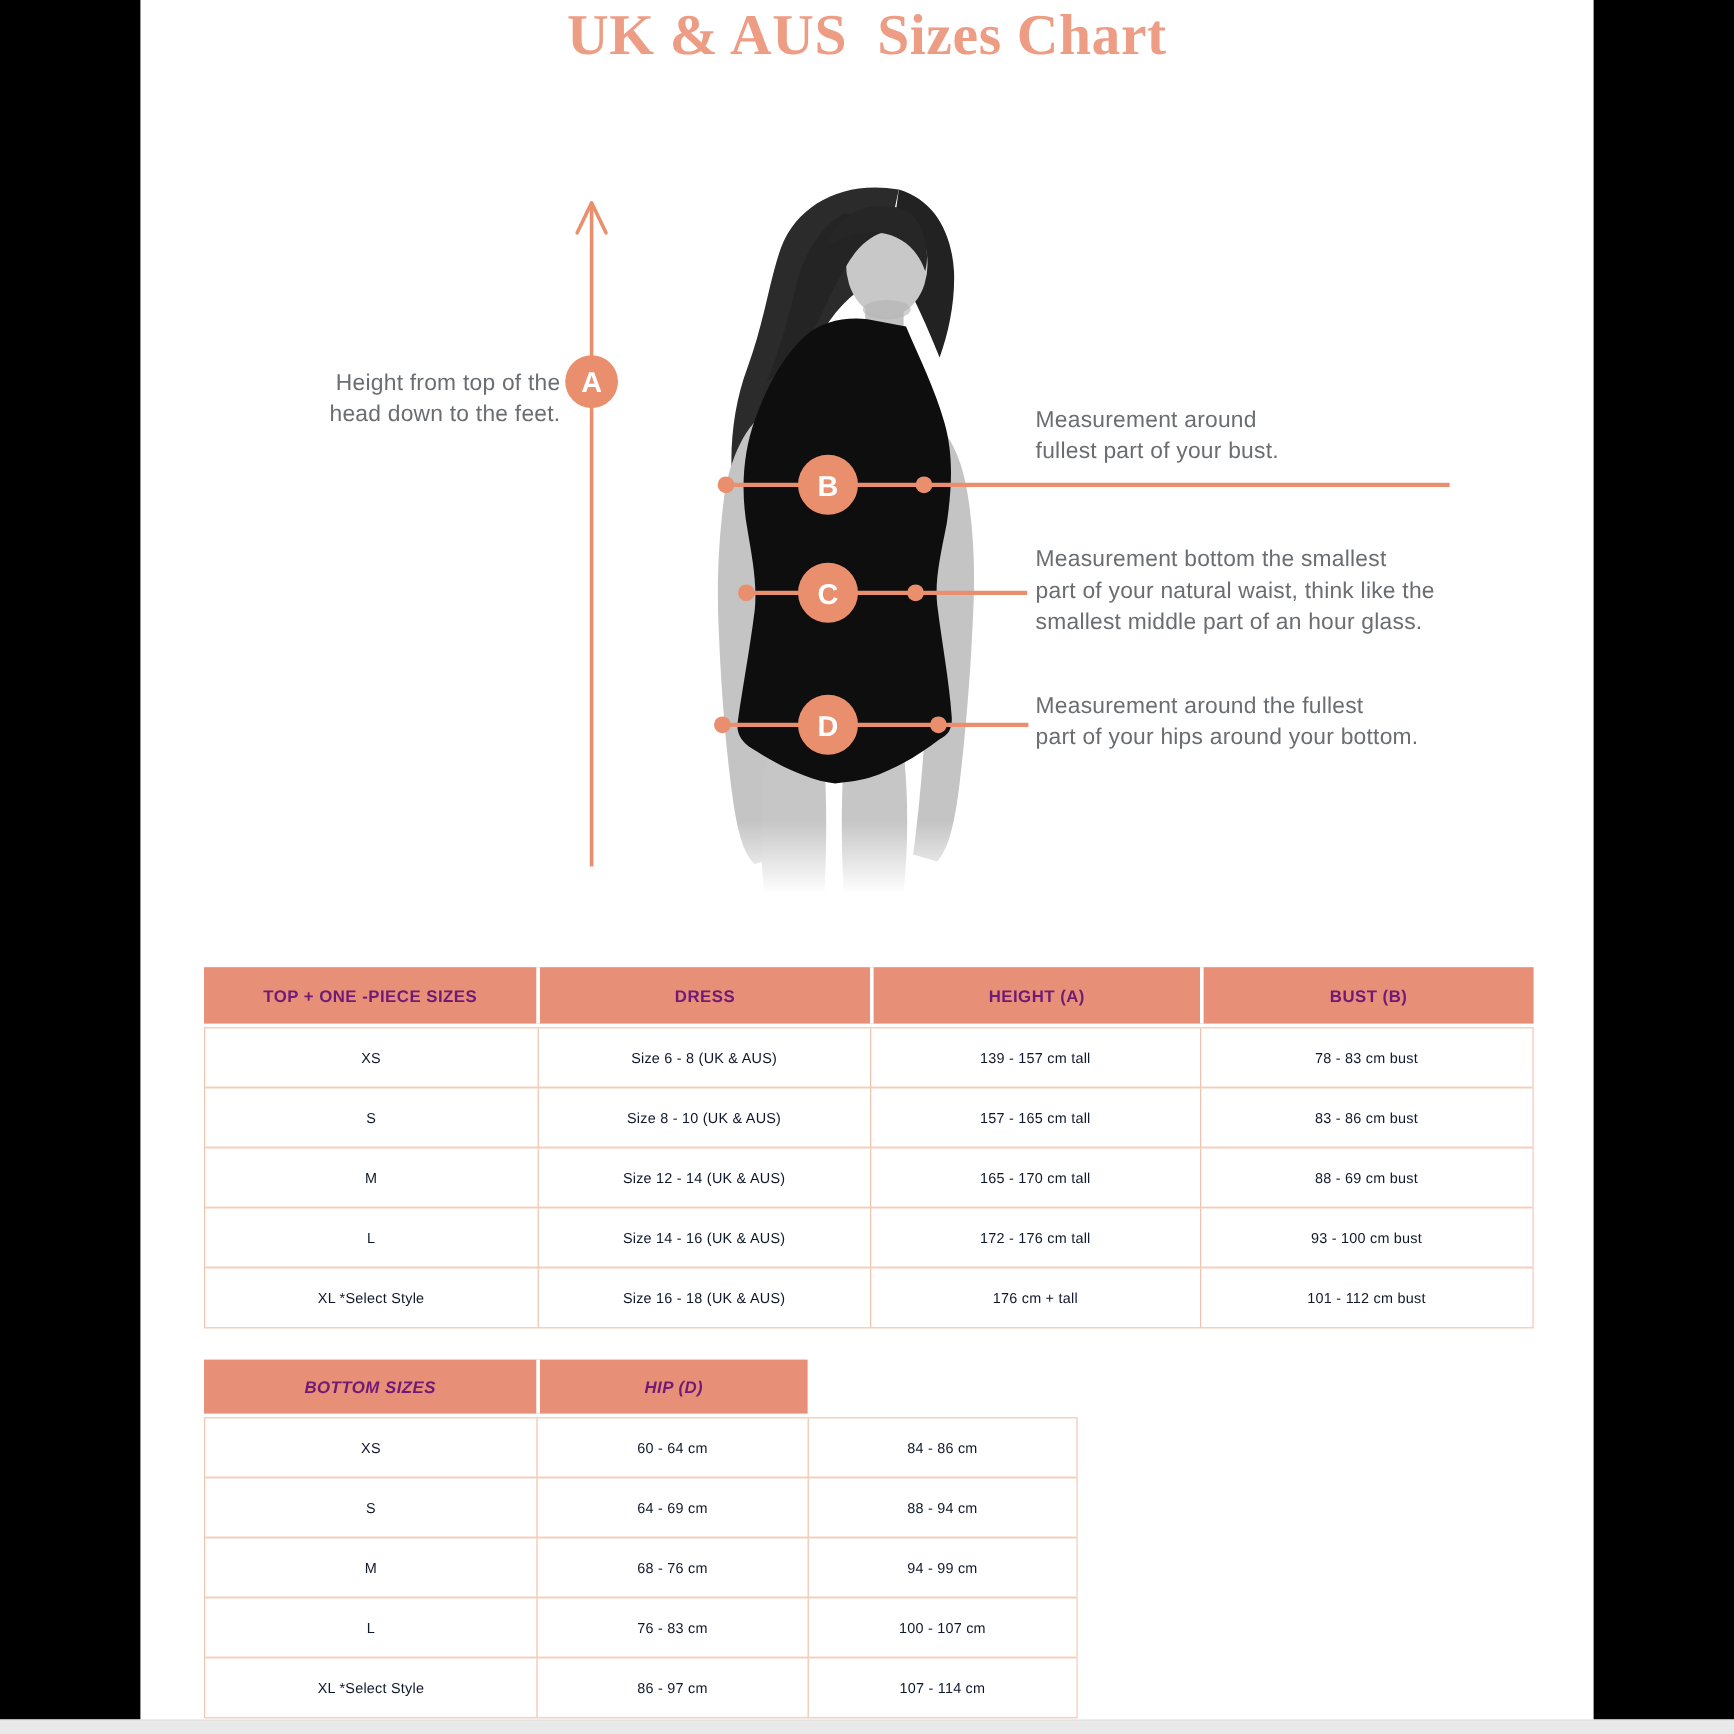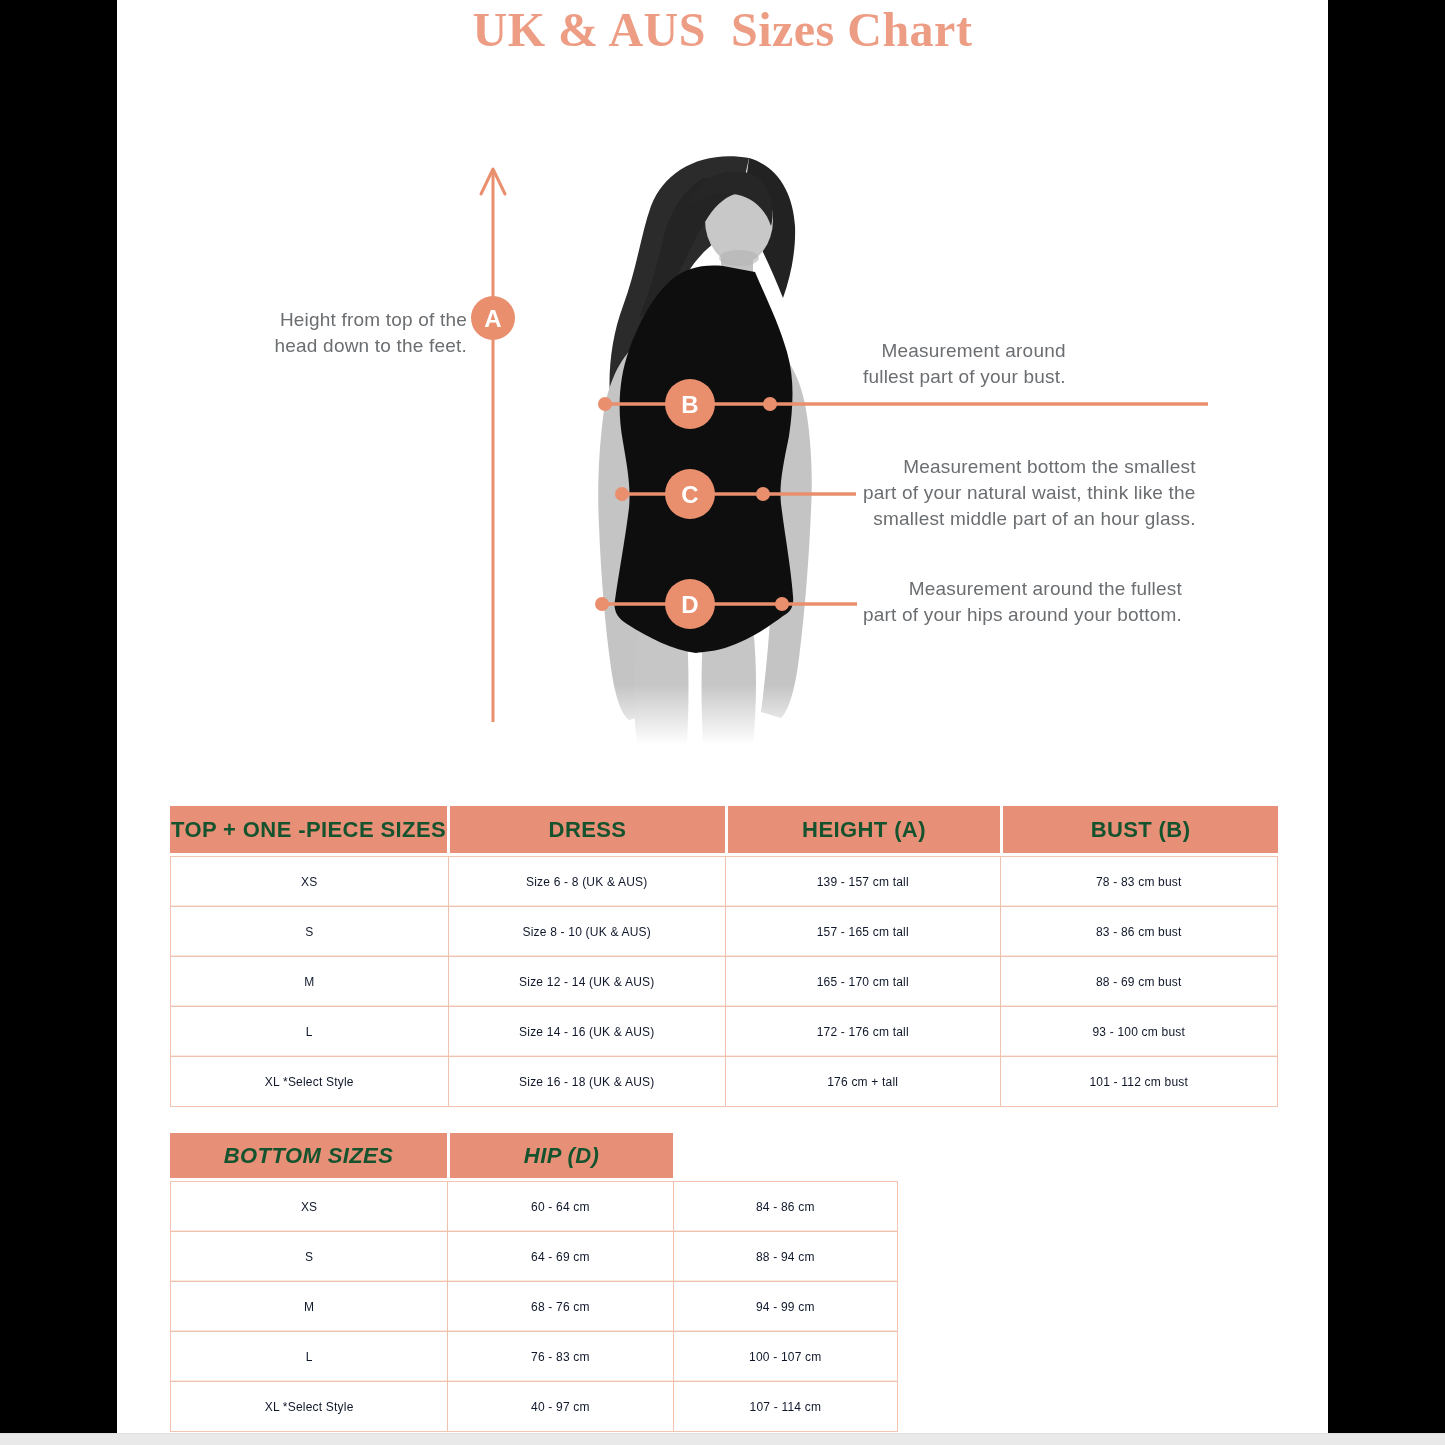--- a/index.html
+++ b/index.html
@@ -7,37 +7,37 @@
           font-family:"Liberation Sans",sans-serif;}
   .letterbox{position:absolute;top:0;height:1433px;width:117px;background:#000;}
   .letterbox.left{left:0;}
   .letterbox.right{left:1328px;}
   .bottom-strip{position:absolute;left:0;top:1433px;width:1445px;height:12px;background:#e9e9e9;border-top:1px solid #e0e0e0;}
 
   .page-title{position:absolute;left:0;top:2px;width:1445px;text-align:center;
               font-family:"Liberation Serif","DejaVu Serif",serif;font-weight:700;
               font-size:48px;color:#ee9d85;letter-spacing:.5px;white-space:pre;}
 
-  .note{position:absolute;color:#6b6e71;font-size:19px;line-height:26px;letter-spacing:.2px;text-align:right;}
+  .note{position:absolute;color:#6b6e71;font-size:19px;line-height:26px;letter-spacing:.2px;}
   .note-height{top:307px;right:978px;width:330px;text-align:right;}
   .note-bust{left:863px;top:338px;}
   .note-waist{left:863px;top:454px;}
   .note-hip{left:863px;top:576px;}
 
   .model-svg{position:absolute;left:553px;top:148px;}
   .diagram-svg{position:absolute;left:440px;top:140px;}
   .marker-letter{font-family:"Liberation Sans",sans-serif;font-size:24px;font-weight:700;fill:#ffffff;}
 
   .size-table{position:absolute;}
   .table-top{left:170px;top:806px;width:1108px;}
   .table-bottom{left:170px;top:1133px;width:728px;}
   .thead{display:grid;}
   .table-top  .thead{grid-template-columns:277fr 278fr 275fr 278fr;}
   .table-bottom .thead{grid-template-columns:277fr 226fr 225fr;}
-  .th{background:#e78f77;color:#14532d;font-size:22px;font-weight:700;letter-spacing:.4px;
+  .th{background:#e78f77;color:#701a75;font-size:14px;font-weight:700;letter-spacing:.4px;
       display:flex;align-items:center;justify-content:center;height:47px;box-sizing:border-box;}
   .table-bottom .th{height:45px;font-style:italic;}
   .th + .th{border-left:3px solid #ffffff;}
   .tbody{margin-top:3px;border:1px solid #f2c5b0;}
   .tr{display:grid;height:49px;}
   .table-top  .tr{grid-template-columns:277fr 278fr 275fr 278fr;}
   .table-bottom .tr{grid-template-columns:277fr 226fr 225fr;}
   .tr + .tr{border-top:1px solid #f0c2ad;box-shadow:0 -1px 0 #fbe9df;}
   .td{display:flex;align-items:center;justify-content:center;color:#0f172a;font-size:12px;
       letter-spacing:.2px;box-sizing:border-box;}
@@ -192,19 +192,19 @@
         <div class="td">68 - 76 cm</div>
         <div class="td">94 - 99 cm</div>
       </div>
       <div class="tr">
         <div class="td">L</div>
         <div class="td">76 - 83 cm</div>
         <div class="td">100 - 107 cm</div>
       </div>
       <div class="tr">
         <div class="td">XL *Select Style</div>
-        <div class="td">40 - 97 cm</div>
+        <div class="td">86 - 97 cm</div>
         <div class="td">107 - 114 cm</div>
       </div>
     </div>
   </div>
 
 </div>
 
 </body></html>

